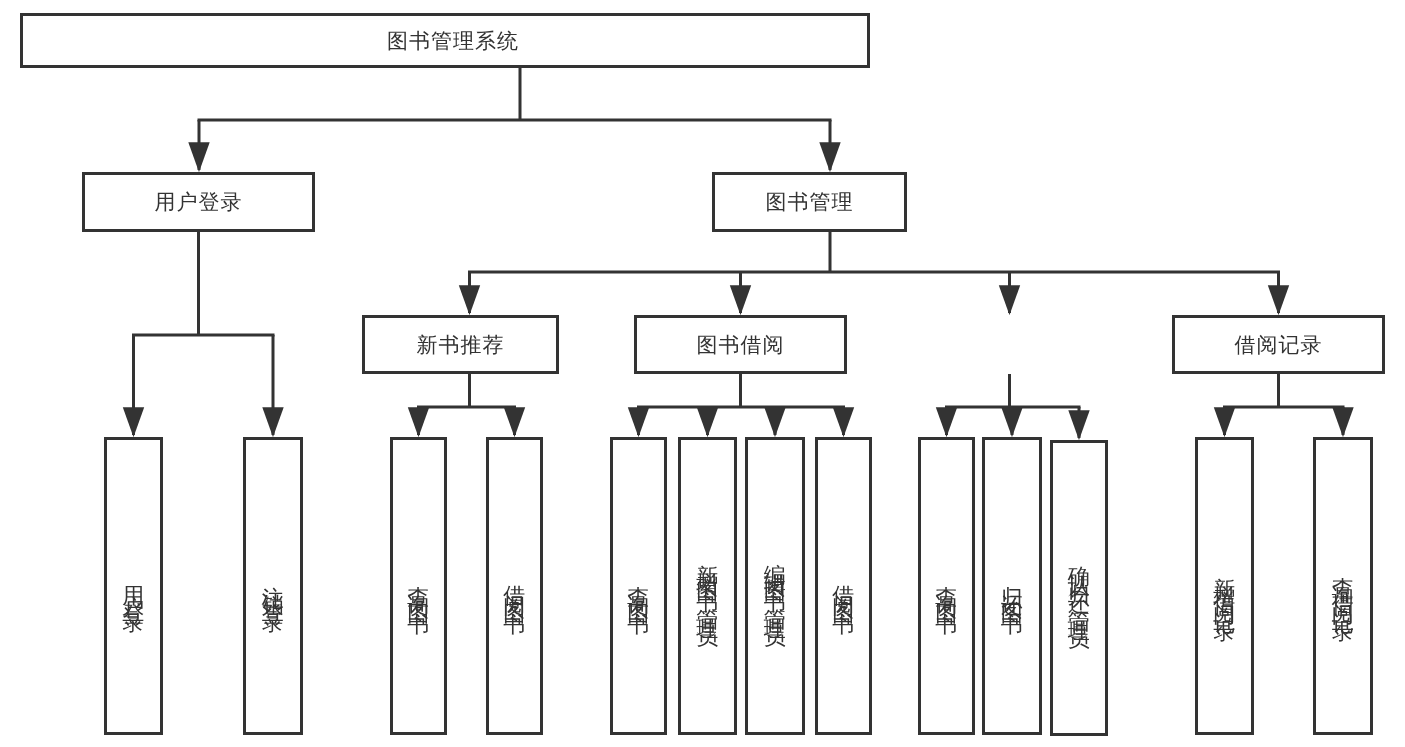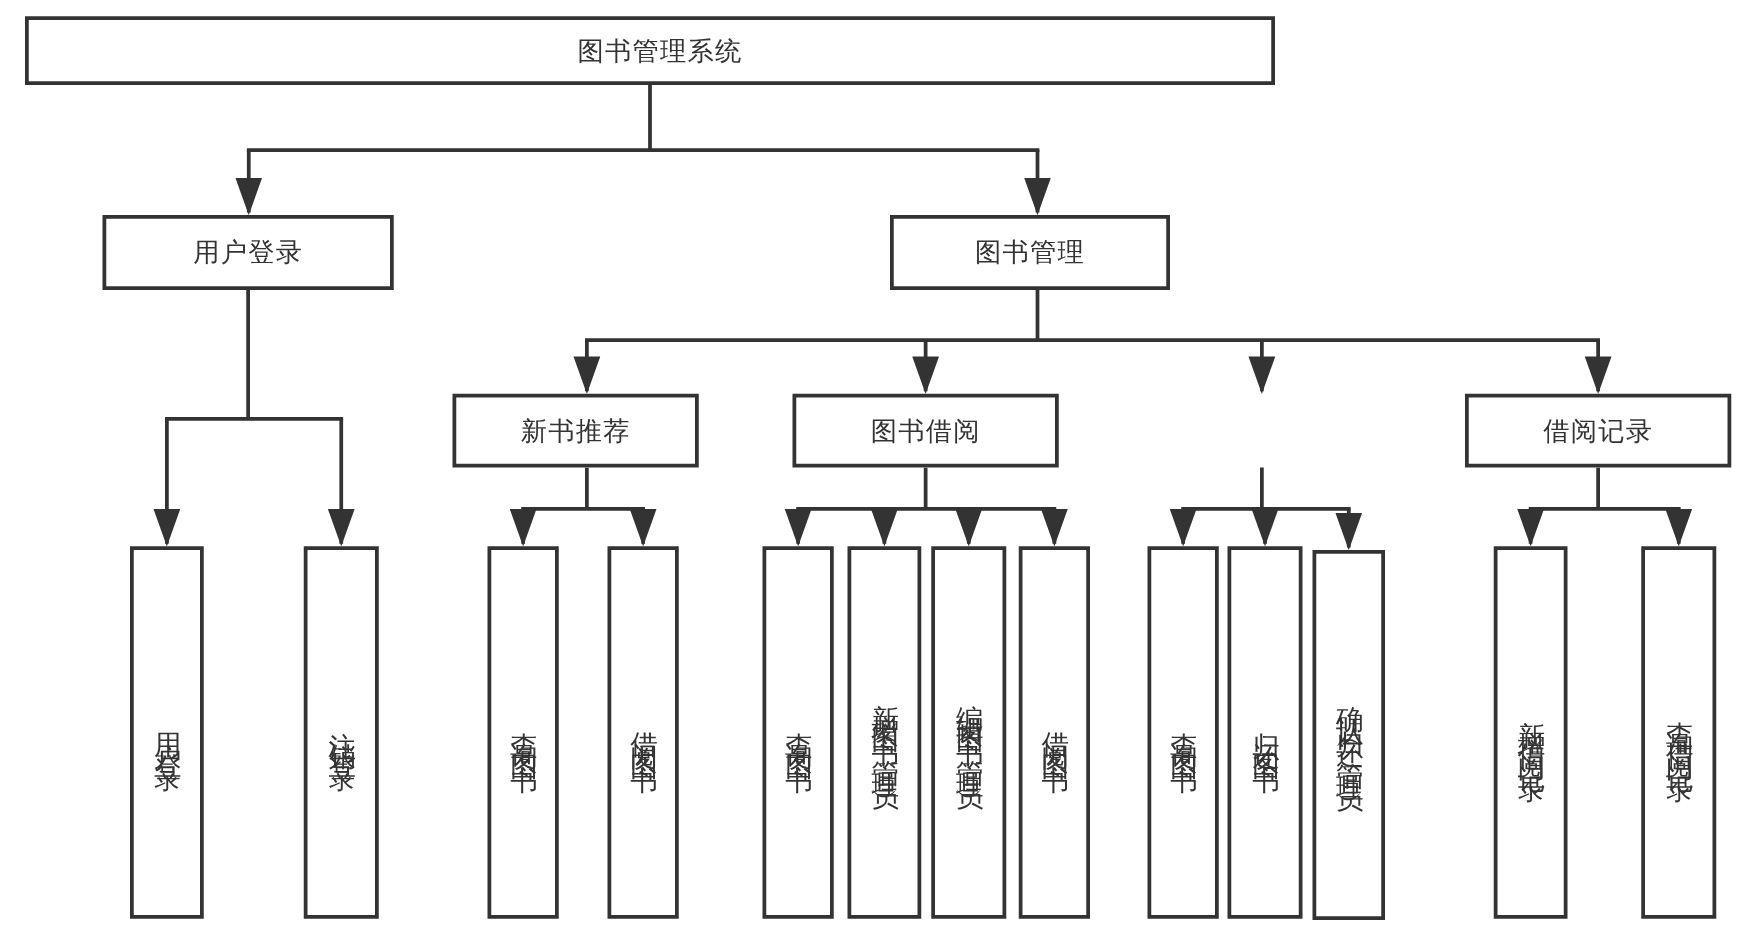--- a/index.html
+++ b/index.html
@@ -111,24 +111,24 @@
       </g>
 
       <g>
         <path d="M1278.5,374 V407 M1223,407 H1344.5"></path>
         <line x1="1224.5" y1="407" x2="1224.5" y2="435" marker-end="url(#arrow)"></line>
         <line x1="1343" y1="407" x2="1343" y2="435" marker-end="url(#arrow)"></line>
       </g>
     </g>
   </svg>
 
-  <div class="node hbox" style="left:20px; top:13px; width:1000px; height:55px;padding-left:16px;">图书管理系统</div>
+  <div class="node hbox" style="left:20px; top:13px; width:850px; height:55px;padding-left:16px;">图书管理系统</div>
 
   <div class="node hbox" style="left:82px; top:172px; width:233px; height:60px;">用户登录</div>
-  <div class="node hbox" style="left:712px; top:172px; width:224px; height:60px;">图书管理</div>
+  <div class="node hbox" style="left:712px; top:172px; width:195px; height:60px;">图书管理</div>
 
   <div class="node hbox" style="left:362px; top:315px; width:197px; height:59px;">新书推荐</div>
   <div class="node hbox" style="left:634px; top:315px; width:213px; height:59px;">图书借阅</div>
   <div class="node hbox" style="left:1172px; top:315px; width:213px; height:59px;">借阅记录</div>
 
   <div class="node vbox" style="left:104px; top:437px; width:59px; height:298px;">用户登录</div>
   <div class="node vbox" style="left:243px; top:437px; width:60px; height:298px;">注销登录</div>
 
   <div class="node vbox" style="left:390px; top:437px; width:57px; height:298px;">查询图书</div>
   <div class="node vbox" style="left:486px; top:437px; width:57px; height:298px;">借阅图书</div>

